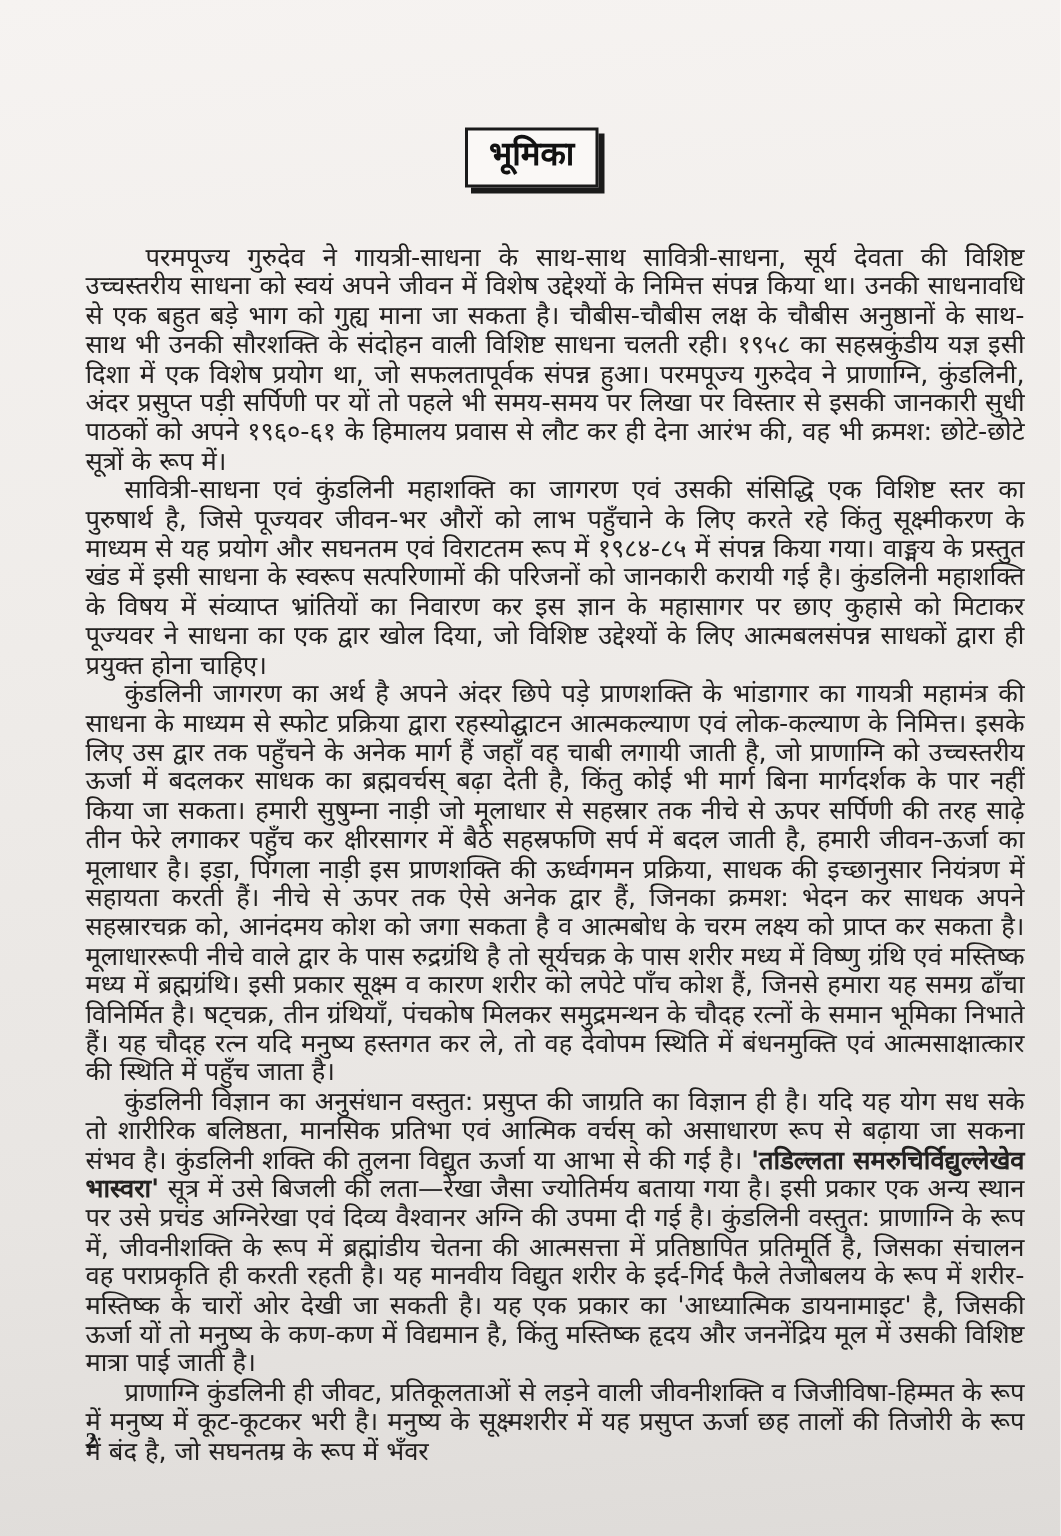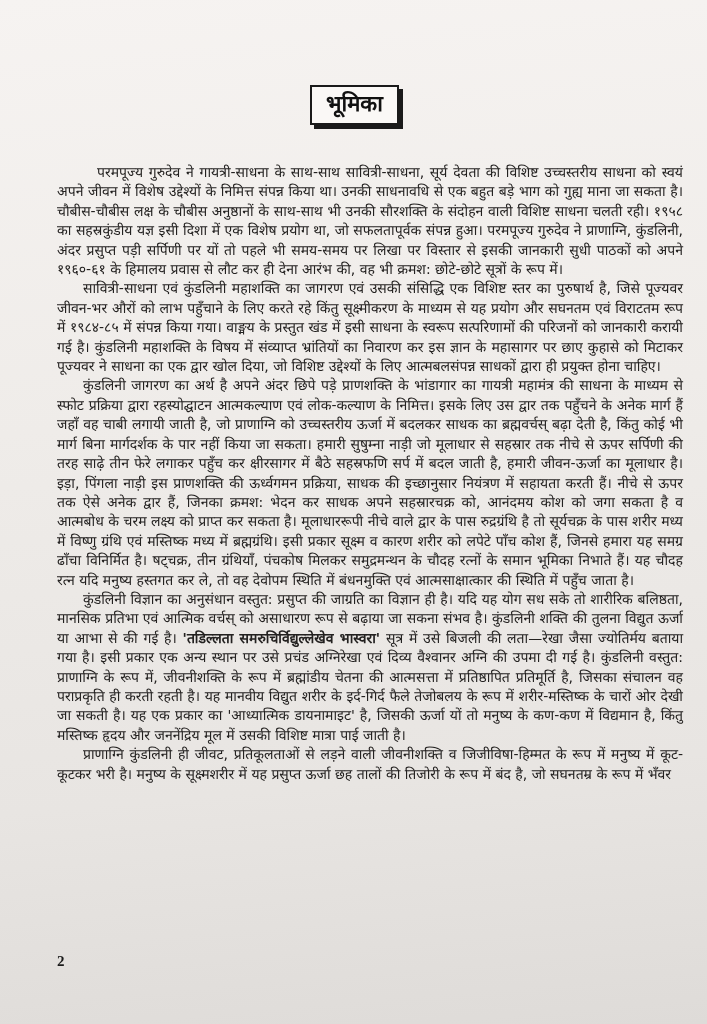--- a/index.html
+++ b/index.html
@@ -22,21 +22,21 @@
     font-family: "DejaVu Sans", sans-serif;
     font-weight: bold;
     font-size: 22px;
     line-height: 30px;
     color: #111;
     box-shadow: 4px 4px 0 #1a1a1a;
   }
   .body-text {
     position: absolute; left: 57px; top: 163px; width: 626px;
     font-family: "DejaVu Sans", sans-serif;
-    font-size: 14px;
+    font-size: 17px;
     line-height: 19.4px;
     text-align: justify;
     color: #232120;
   }
   .body-text p { margin: 0; text-indent: 26px; }
   .body-text p.first { text-indent: 40px; }
   .bold-sutra { font-weight: bold; }
   .page-number {
     position: absolute; left: 57px; top: 953px;
     font-family: "Liberation Serif", serif;

